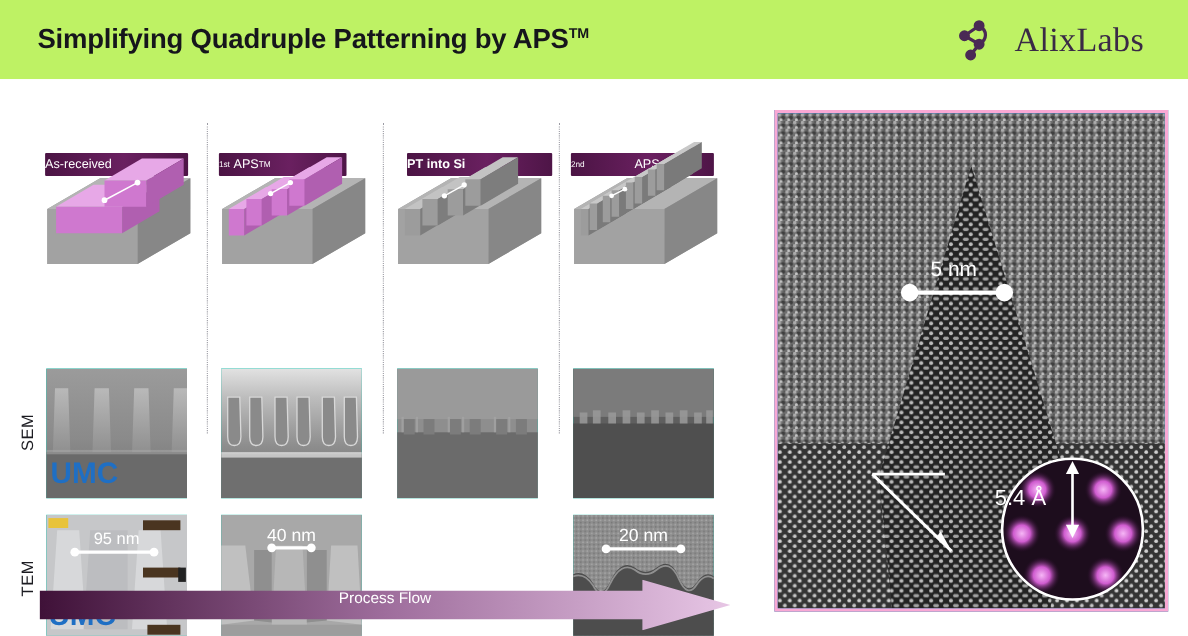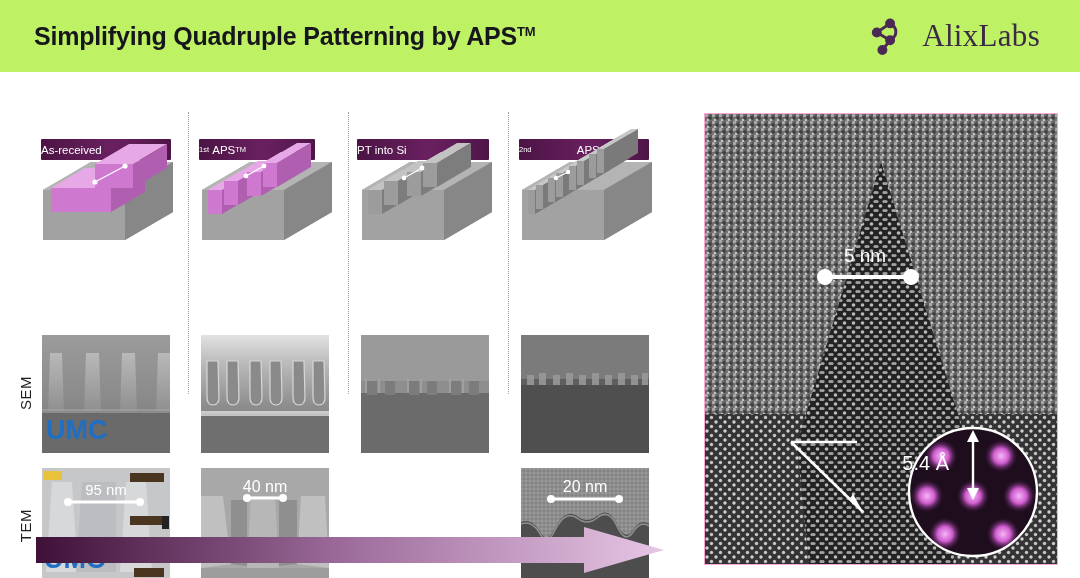--- a/index.html
+++ b/index.html
@@ -26,22 +26,22 @@
   #brand{display:flex;align-items:center;margin-right:40px;gap:13px;}
   #brand-mark{width:42px;height:42px;display:block;}
   #brand-name{
     font-family:"Liberation Serif",serif;
     font-size:31px;color:#3a2a46;letter-spacing:.3px;
   }
   
   #canvas{position:absolute;left:0;top:72px;width:1080px;height:506px;background:#fff;}
   
   #left-panel{position:absolute;left:0;top:0;width:690px;height:506px;}
-  #right-panel{position:absolute;left:704px;top:41px;width:352px;height:450px;
-               border:1px solid #f9a8d4;background:#0369a1;overflow:hidden;}
+  #right-panel{position:absolute;left:704px;top:28px;width:352px;height:450px;
+               border:3px solid #f9a8d4;background:#0369a1;overflow:hidden;}
 
   
   .row-label{
     position:absolute;left:8px;width:26px;
     font-size:15px;color:#1c1c22;letter-spacing:.5px;
     transform-origin:center center;
     writing-mode:vertical-rl;
     text-align:center;
   }
   .row-label span{transform:rotate(180deg);display:inline-block;}
@@ -116,21 +116,21 @@
 
     <div class="row-label" id="label-sem"><span>SEM</span></div>
     <div class="row-label" id="label-tem"><span>TEM</span></div>
 
     <div class="col-head" style="left:41px;width:130px;">
       <span>As-received</span>
     </div>
     <div class="col-head" style="left:199px;width:116px;">
       <sup>1st</sup>&nbsp;<span>APS</span><span class="tmsup">TM</span>
     </div>
-    <div class="col-head" style="left:357px;width:132px;">
+    <div class="col-head" style="left:370px;width:132px;font-weight:bold;">
       <span>PT into Si</span>
     </div>
     <div class="col-head" style="left:519px;width:130px;gap:21px;">
       <sup>2nd</sup>&nbsp;<span>APS</span><span class="tmsup">TM</span>
     </div>
 
     <div class="divider" style="left:188px;"></div>
     <div class="divider" style="left:348px;"></div>
     <div class="divider" style="left:508px;"></div>
 
@@ -448,20 +448,21 @@
     <svg id="flow" viewBox="0 0 628 46">
       <defs>
         <linearGradient id="flowgrad" x1="0" y1="0" x2="1" y2="0">
           <stop offset="0%" stop-color="#3f1138"></stop>
           <stop offset="50%" stop-color="#9e6d9c"></stop>
           <stop offset="100%" stop-color="#e7c6e5"></stop>
         </linearGradient>
       </defs>
       <polygon points="0,10 548,10 548,0 628,23 548,46 548,36 0,36" fill="url(#flowgrad)"></polygon>
     </svg>
+    <div id="flow-text">Process Flow</div>
   </div>
 
   <div id="right-panel">
     <svg width="352" height="450" viewBox="0 0 352 450">
       <defs>
         <pattern id="amorphous" width="7" height="7" patternUnits="userSpaceOnUse">
           <rect width="7" height="7" fill="#6f6f6f"></rect>
           <circle cx="1.5" cy="1.5" r="1.6" fill="#ababab"></circle>
           <circle cx="5" cy="4" r="1.9" fill="#3f3f3f"></circle>
           <circle cx="3" cy="6" r="1.3" fill="#c4c4c4"></circle>

